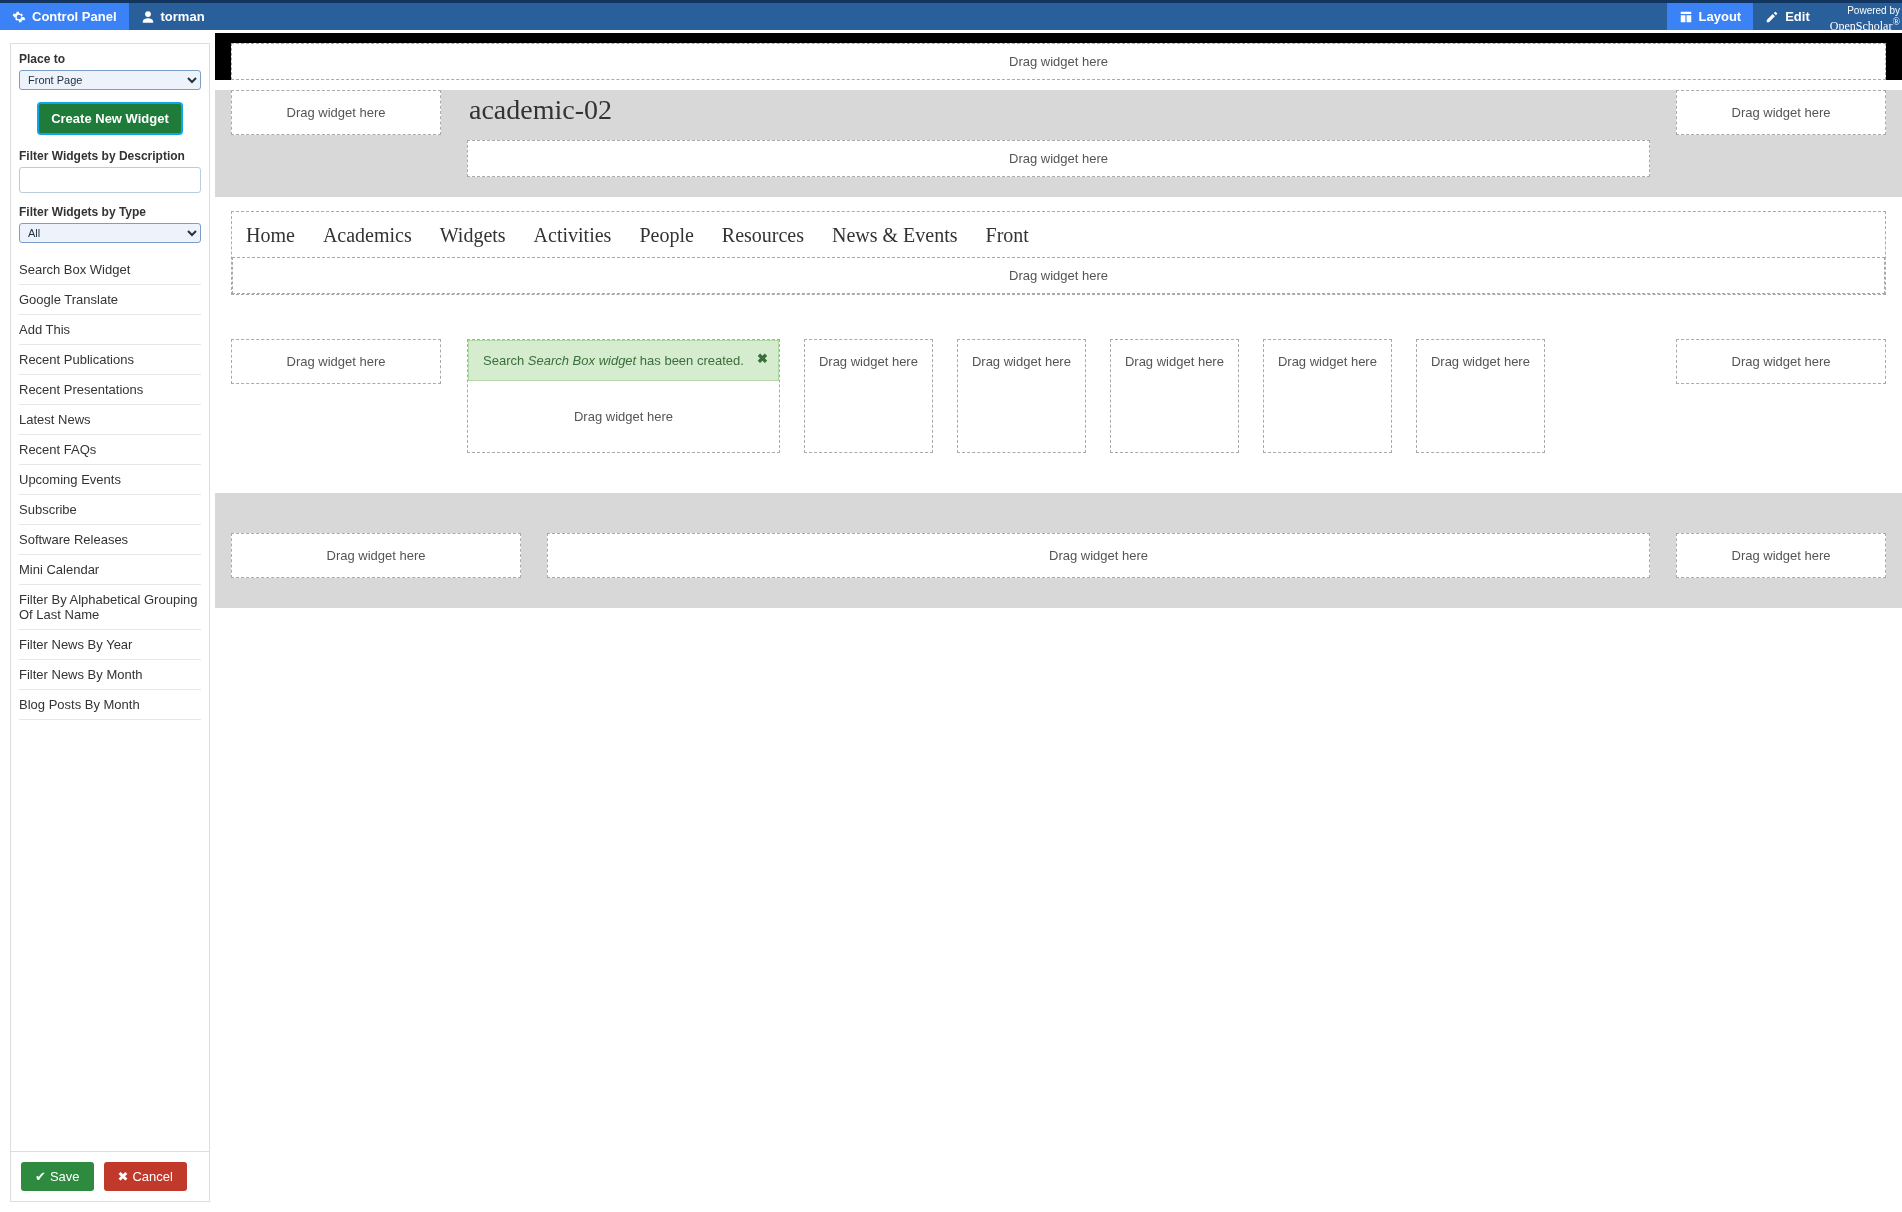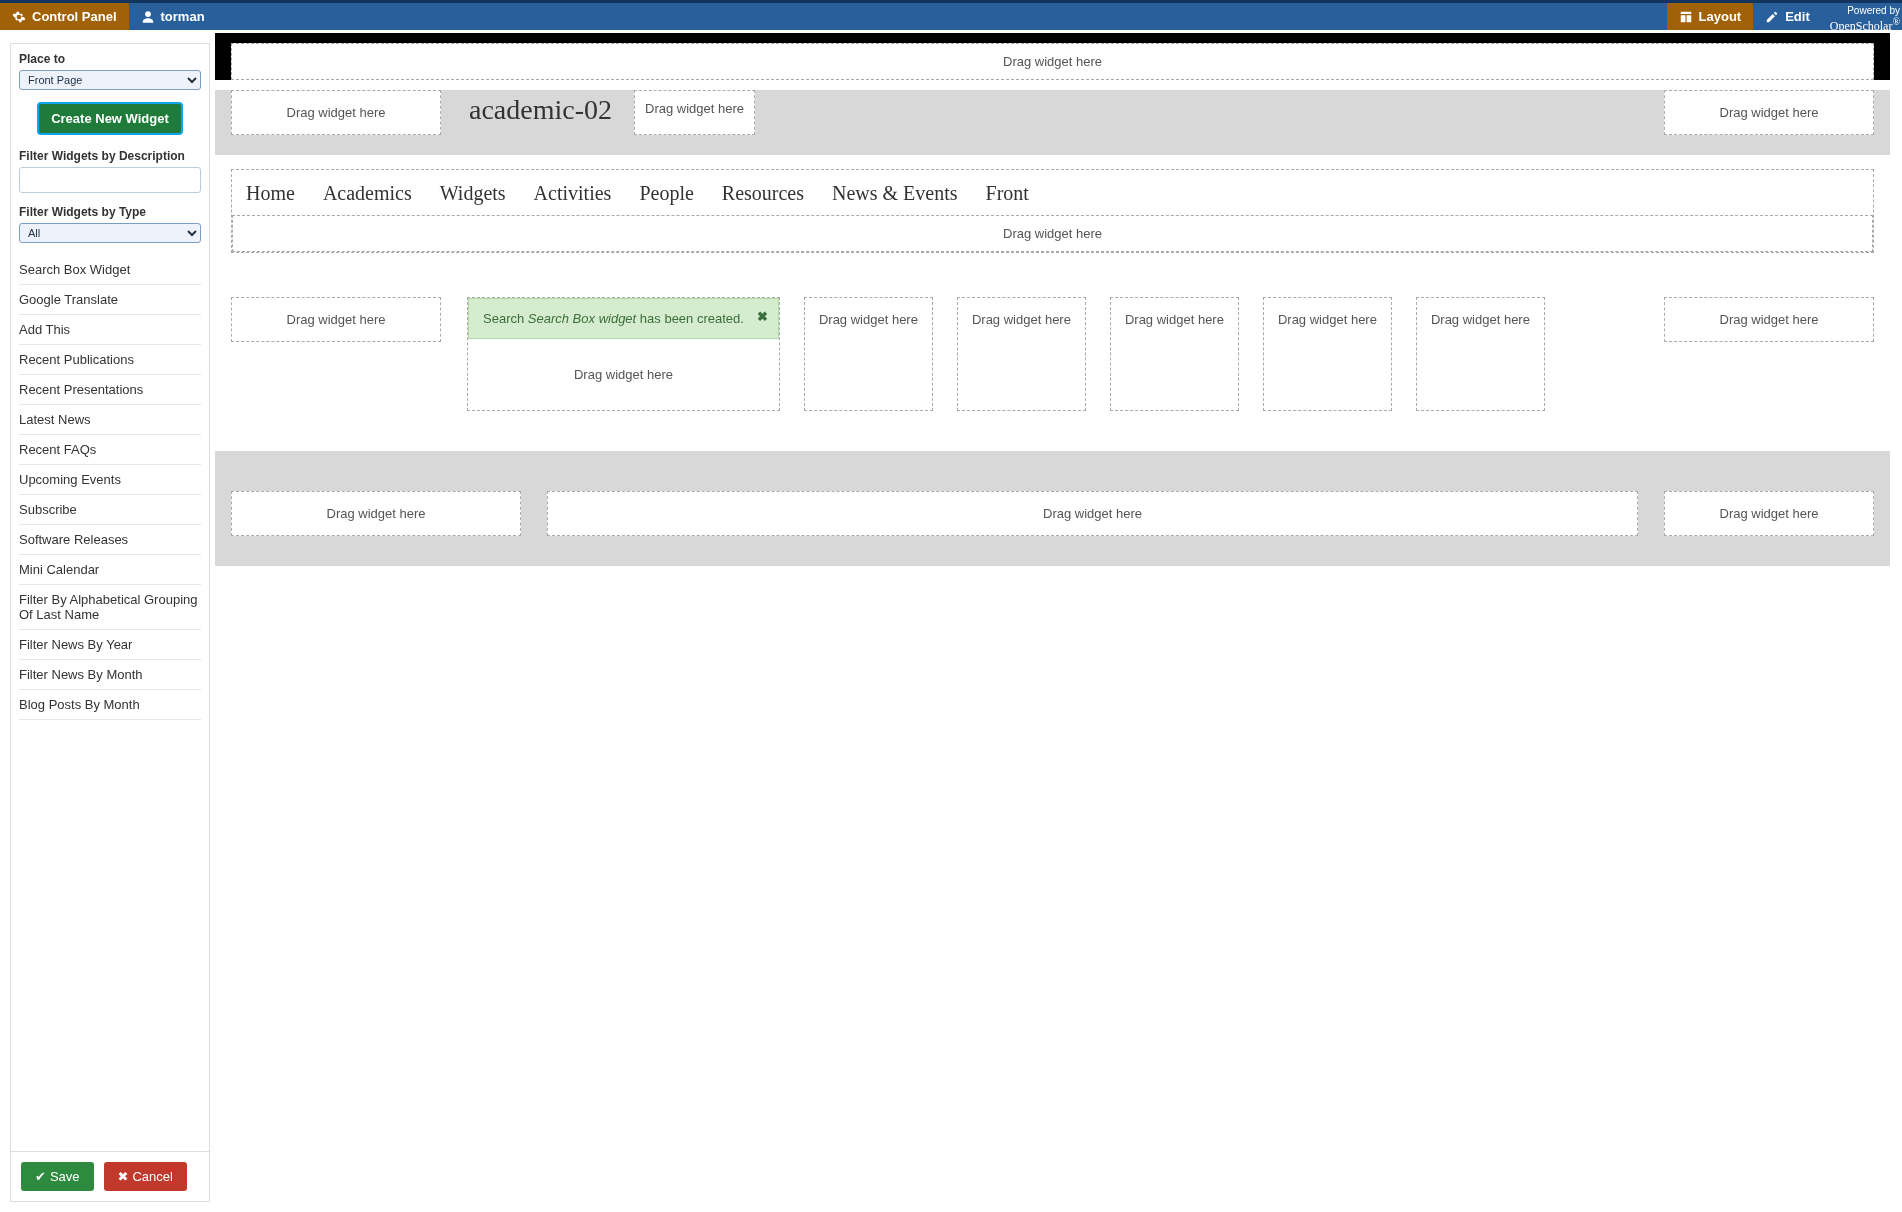--- a/index.html
+++ b/index.html
@@ -24,21 +24,21 @@
   .admin-left, .admin-right { display: flex; }
   .admin-bar .btn {
     display: flex;
     align-items: center;
     gap: 6px;
     padding: 0 12px;
     cursor: pointer;
     font-weight: 600;
     font-size: 13px;
   }
-  .admin-bar .btn.active { background: #a16207; }
+  .admin-bar .btn.active { background: #3b82f6; }
   .admin-bar .spacer { flex: 1; }
   .powered {
     font-size: 10px;
     line-height: 1.1;
     padding: 2px 2px 0 8px;
     text-align: right;
   }
   .powered .os { font-family: Georgia, serif; font-size: 12px; }
 
   .gear-icon, .user-icon, .layout-icon, .edit-icon {
@@ -122,21 +122,21 @@
     color: #fff;
     cursor: pointer;
     display:flex; align-items:center; gap:4px;
   }
   .save-btn   { background:#2d8a3e; }
   .cancel-btn { background:#c0392b; }
 
   .canvas-wrap {
     flex: 1;
     overflow: auto;
-    padding: 0 12px 40px 0;
+    padding: 0 0 40px 0;
   }
 
   .black-strip {
     background:#000;
     padding: 10px 16px 0 16px;
   }
   .hero-region {
     background: #d8d8d8;
     padding: 0 16px 20px 16px;
   }
@@ -146,21 +146,21 @@
     color:#555;
     font-size:13px;
     text-align:center;
     padding: 10px;
   }
   .dz-wide { width:100%; margin-bottom:10px; }
 
   .hero-row { display:flex; gap:26px; margin-top:8px; }
   .hero-left  { width:210px; }
   .hero-right { width:210px; }
-  .hero-center { flex:1; display:flex; flex-direction:row; gap:22px; }
+  .hero-center { flex:1; display:flex; flex-direction:column; gap:10px; }
   .site-title {
     font-size: 28px;
     font-family: Georgia, "Times New Roman", serif;
     color:#333;
     padding: 4px 0 4px 2px;
   }
 
   .nav-region {
     padding: 14px 16px;
     background:#fff;

